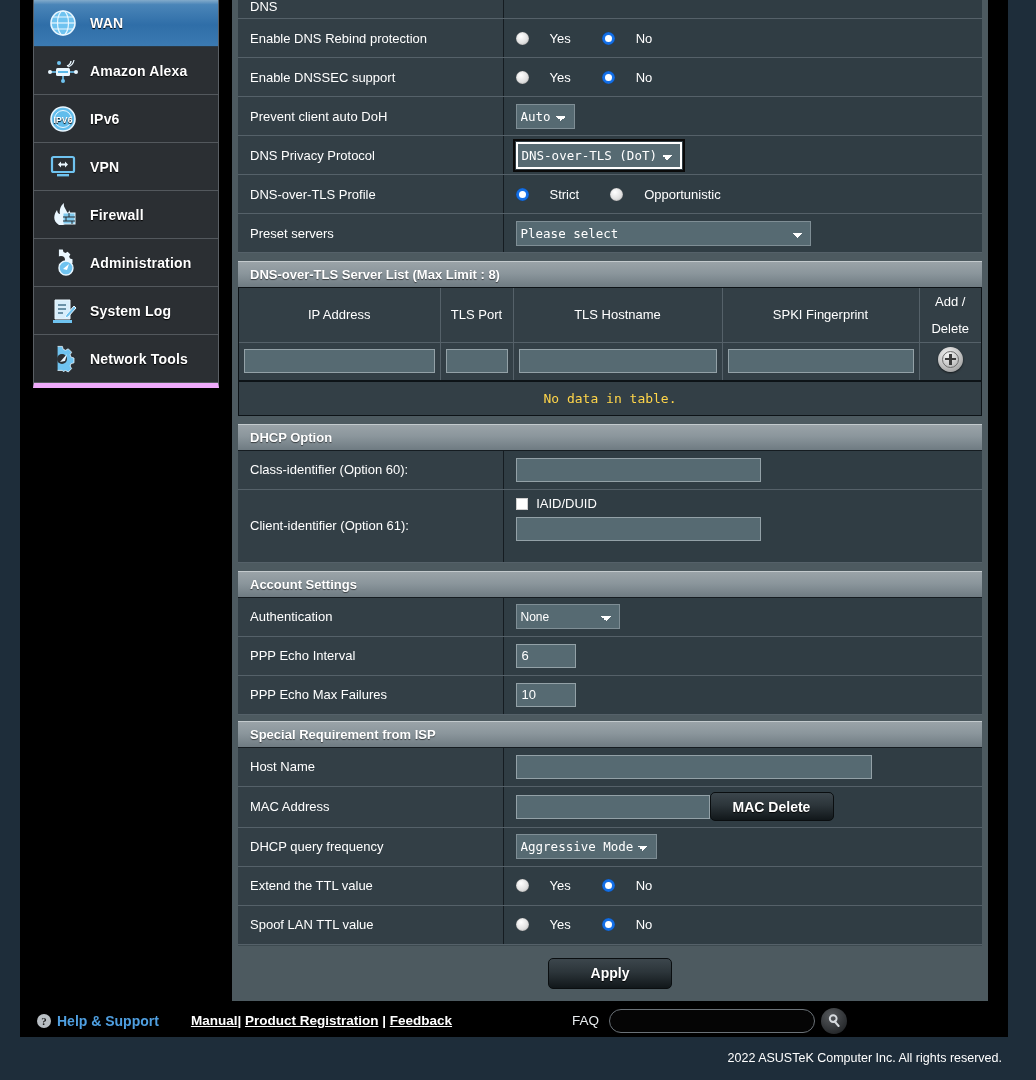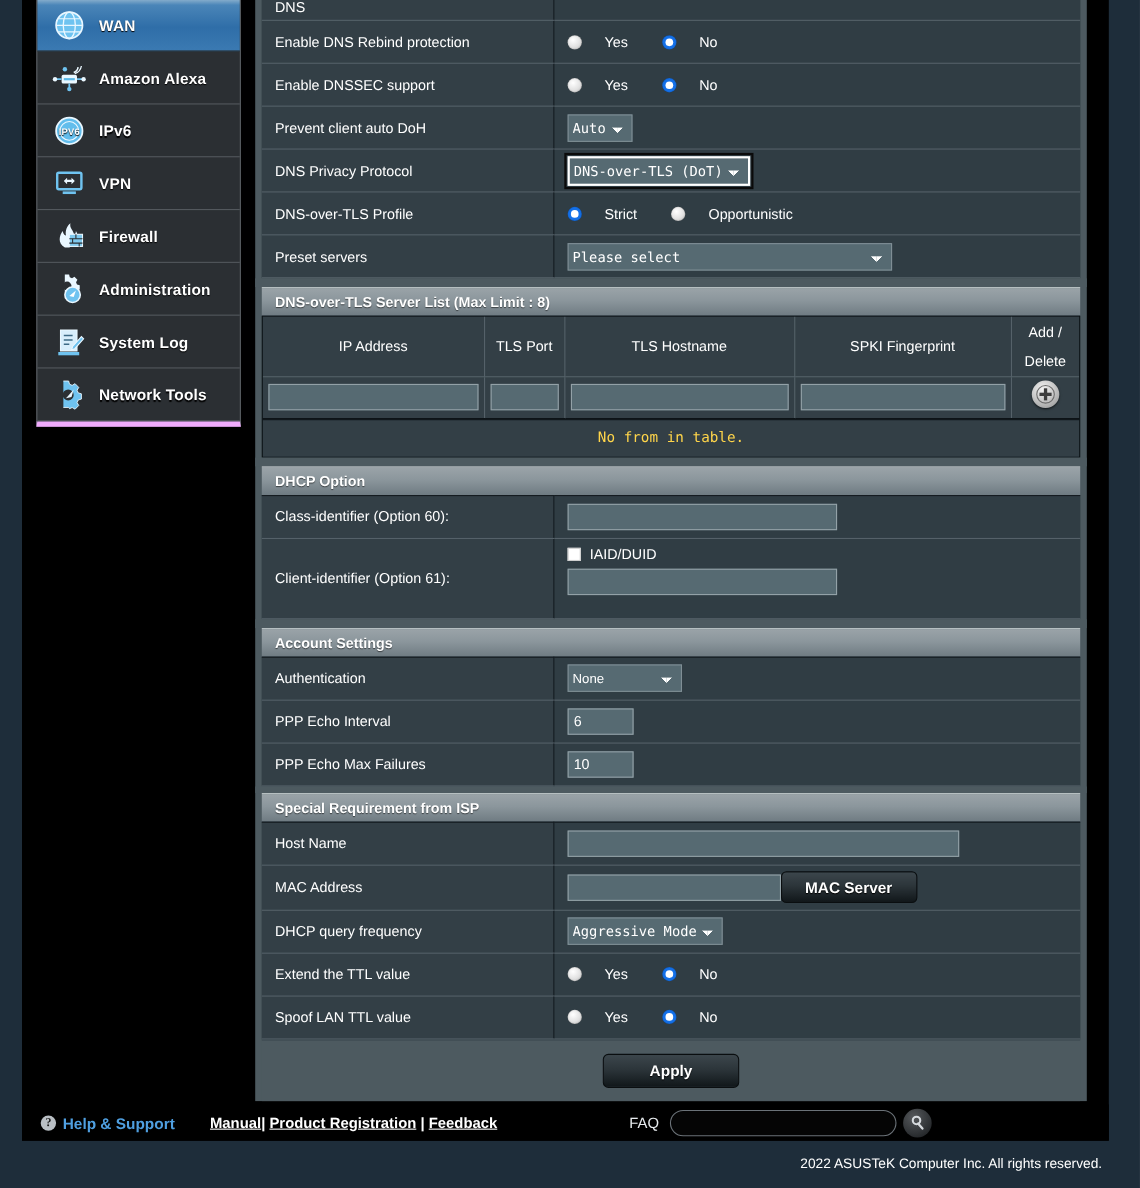--- a/index.html
+++ b/index.html
@@ -538,21 +538,21 @@
             <input type="text" value="" style="">
           </td>
           <td>
             <span class="plusbtn">
               <span class="inner-ring"></span>
             </span>
           </td>
         </tr>
       </tbody>
         </table>
-      <div class="nodata">No from in table.</div>
+      <div class="nodata">No data in table.</div>
     </div>
 
     <div class="sec-gap"></div>
 
     <div class="sec-head">DHCP Option</div>
     <table class="tbl">
       <tbody>
           <tr class="row-h">
         <td class="lab">Class-identifier (Option 60):</td>
         <td class="val">
@@ -609,21 +609,21 @@
         <td class="lab">Host Name</td>
         <td class="val">
           <input class="ctl" style="width: 356px;" type="text" value="">
         </td>
       </tr>
       <tr style="height:41px">
         <td class="lab">MAC Address</td>
         <td class="val">
           <div style="display:flex;align-items:center;gap:0">
             <input class="ctl" style="width: 194px;" type="text" value="">
-            <button class="btn-dark macclone-btn">MAC Server</button>
+            <button class="btn-dark macclone-btn">MAC Delete</button>
           </div>
         </td>
       </tr>
       <tr class="row-h">
         <td class="lab">DHCP query frequency</td>
         <td class="val">
           <select class="ctl">
             <option>Aggressive Mode</option>
           </select>
         </td>

